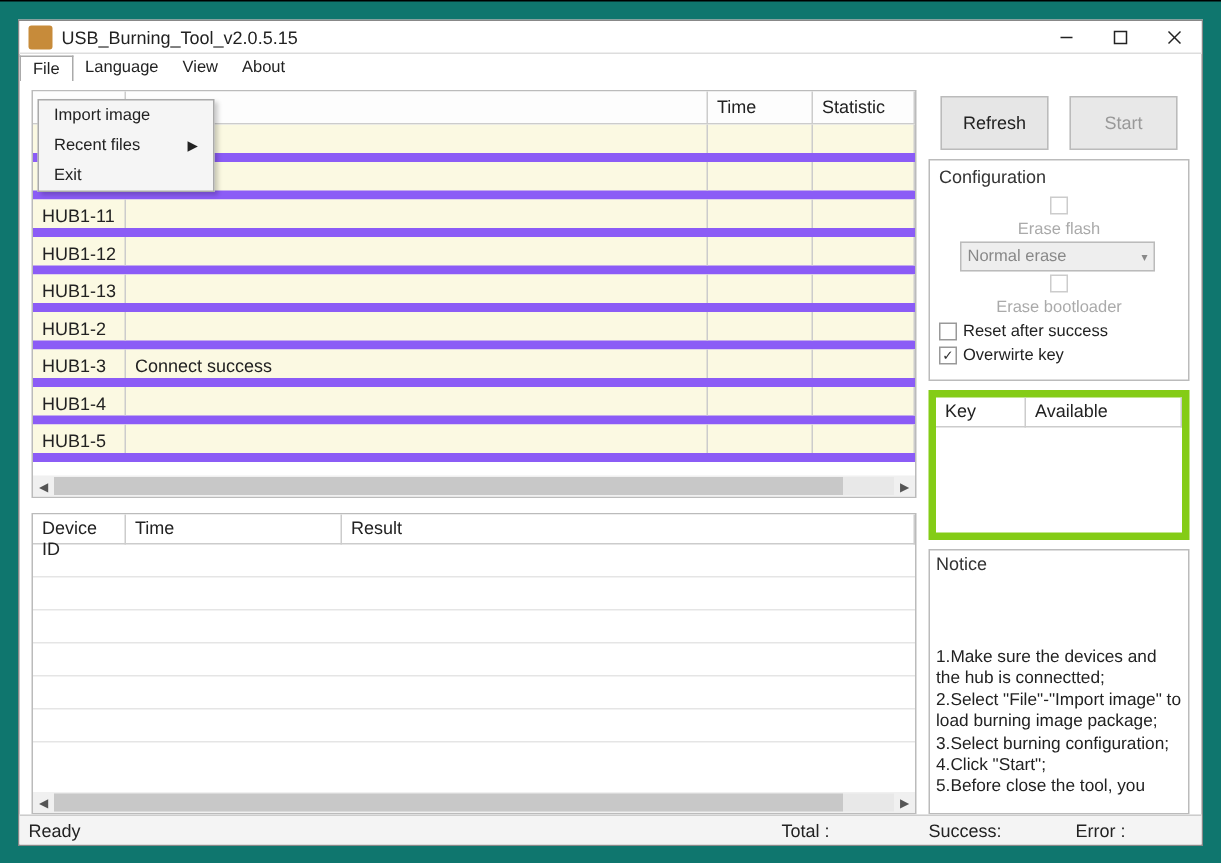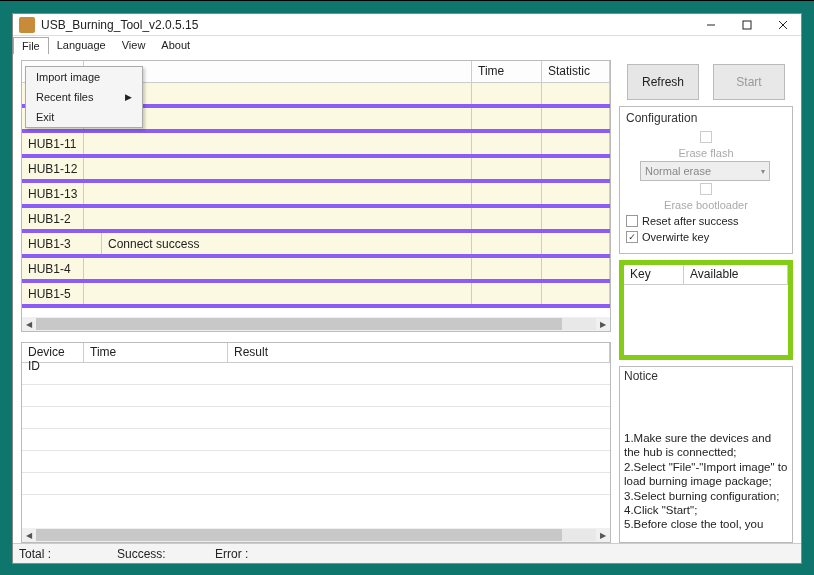--- a/index.html
+++ b/index.html
@@ -16,21 +16,21 @@
   .dropdown { position: absolute; left: 12px; top: 52px; width: 118px; background: #f5f5f5; border: 1px solid #aaa; box-shadow: 2px 2px 3px rgba(0,0,0,.2); z-index: 10; font-size: 11px; }
   .dropdown-item { padding: 4px 10px; display: flex; justify-content: space-between; align-items: center; cursor: default; }
   .arrow { font-size: 9px; }
   .content { flex: 1; display: flex; padding: 6px 8px 0 8px; gap: 8px; overflow: hidden; }
   .left-col { flex: 1; display: flex; flex-direction: column; min-width: 0; }
   .right-col { width: 174px; display: flex; flex-direction: column; gap: 6px; }
   .grid1 { border: 1px solid #bbb; height: 272px; display: flex; flex-direction: column; background: #fff; }
   .g1-head { display: flex; height: 22px; }
   .g1-head .hc { border-right: 1px solid #ccc; border-bottom: 1px solid #ccc; background: #fdfdfd; padding: 3px 6px; font-size: 12px; }
   .g1-body { flex: 1; overflow: hidden; }
-  .g1-row { display: flex; height: 25px; border-bottom: 4px solid #8b5cf6; font-size: 12px; }
+  .g1-row { display: flex; height: 25px; border-bottom: 6px solid #8b5cf6; font-size: 12px; }
   .g1-row.yel { background: #fbf9e2; }
   .g1-c { padding: 4px 6px; border-right: 1px solid #ccc; overflow: hidden; white-space: nowrap; }
   .g1-scroll { height: 14px; background: #f0f0f0; display: flex; align-items: center; }
   .sb-arr { width: 14px; height: 14px; display:flex; align-items:center; justify-content:center; font-size:8px; color:#555; }
   .sb-track { flex:1; height:12px; background:#e8e8e8; }
   .sb-thumb { height:12px; background:#c8c8c8; }
   .grid2 { margin-top: 10px; border: 1px solid #bbb; flex: 1; display: flex; flex-direction: column; min-height: 0; }
   .g2-head { display: flex; height: 20px; }
   .g2-head .hc { border-right: 1px solid #ccc; border-bottom: 1px solid #ccc; background: #fff; padding: 2px 6px; font-size: 12px; }
   .g2-body { flex:1; display:flex; flex-direction:column; }
@@ -142,21 +142,21 @@
                 <div class="g1-c" style="width:70px"></div>
                 <div class="g1-c" style="width:68px"></div>
               </div>
               <div class="g1-row yel">
                 <div class="g1-c" style="width:62px">HUB1-2</div>
                 <div class="g1-c" style="flex:1"></div>
                 <div class="g1-c" style="width:70px"></div>
                 <div class="g1-c" style="width:68px"></div>
               </div>
               <div class="g1-row yel">
-                <div class="g1-c" style="width:80px">HUB1-3</div>
+                <div class="g1-c" style="width:62px">HUB1-3</div>
                 <div class="g1-c" style="flex:1">Connect success</div>
                 <div class="g1-c" style="width:70px"></div>
                 <div class="g1-c" style="width:68px"></div>
               </div>
               <div class="g1-row yel">
                 <div class="g1-c" style="width:62px">HUB1-4</div>
                 <div class="g1-c" style="flex:1"></div>
                 <div class="g1-c" style="width:70px"></div>
                 <div class="g1-c" style="width:68px"></div>
               </div>
@@ -238,18 +238,19 @@
         </div>
 
         <div class="notice">
           <div class="fieldset-title">Notice</div>
           <div class="notice-body" id="notice-body">1.Make sure the devices and the hub is connectted;<br>2.Select "File"-"Import image" to load burning image package;<br>3.Select burning configuration;<br>4.Click "Start";<br>5.Before close the tool, you</div>
         </div>
       </div>
     </div>
 
     <div class="statusbar">
+      <div class="cell" style="flex:1">Ready</div>
       <div class="cell" style="width:80px">Total :</div>
       <div class="cell" style="width:80px">Success:</div>
       <div class="cell" style="width:60px">Error :</div>
     </div>
   </div>
 </div>
 
 </body></html>

